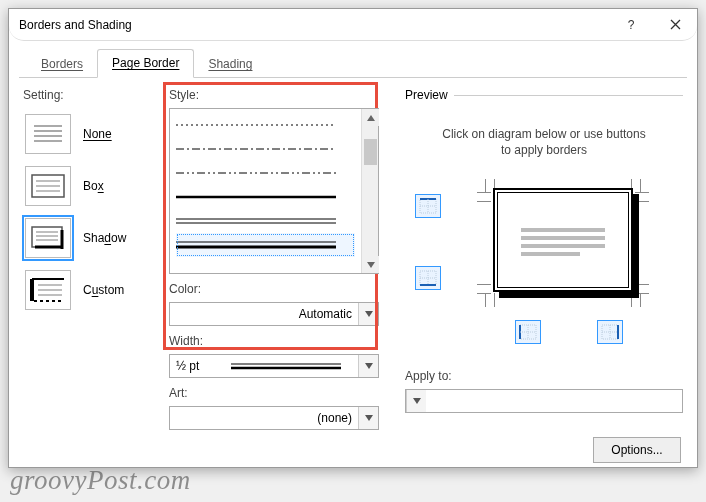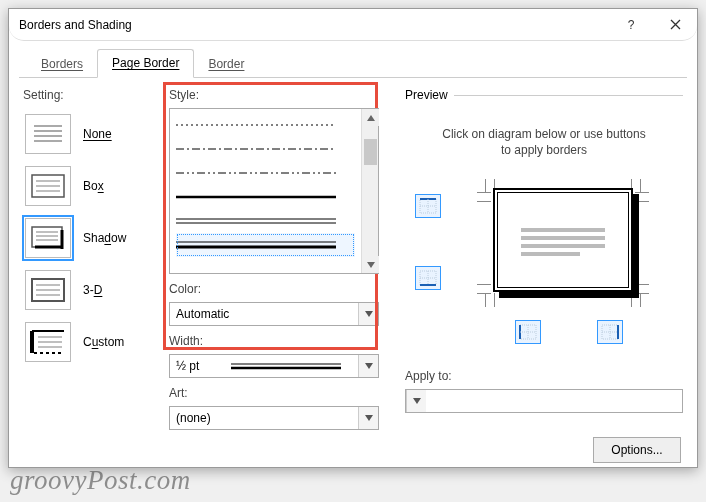--- a/index.html
+++ b/index.html
@@ -29,21 +29,21 @@
   .highlight { position:absolute; left:-6px; top:-6px; width:215px; height:268px; border:3px solid #e74c3c; pointer-events:none; }
   .stylebox { height:166px; border:1px solid #aaa; background:#fff; position:relative; display:flex; }
   .styles { flex:1; overflow:hidden; padding:4px 6px; }
   .srow { height:24px; display:flex; align-items:center; }
   .srow.sel { outline:1px dotted #3399ff; outline-offset:-2px; background:#eef6ff; }
   .scrollbar { width:17px; background:#f0f0f0; border-left:1px solid #ddd; position:relative; }
   .sbtn { position:absolute; left:0; width:17px; height:17px; background:#f0f0f0; display:flex; align-items:center; justify-content:center; color:#555; }
   .sbtn.up { top:0; } .sbtn.dn { bottom:0; }
   .thumb { position:absolute; left:2px; width:13px; top:30px; height:26px; background:#c8c8c8; }
   .dropdown { height:24px; border:1px solid #aaa; background:#fff; display:flex; align-items:center; margin-top:2px; }
-  .ddtext { flex:1; text-align:left; padding:0 6px; white-space:nowrap; overflow:hidden; }
+  .ddtext { flex:1; text-align:right; padding:0 6px; white-space:nowrap; overflow:hidden; }
   .ddvis { flex:1; display:flex; align-items:center; justify-content:center; }
   .ddarrow { width:20px; height:100%; border-left:1px solid #ccc; display:flex; align-items:center; justify-content:center; color:#555; background:#f4f4f4; }
   .sect { margin-top:8px; }
   
   .prev-col { flex:1; padding-left:20px; position:relative;justify-content:space-between; }
   .prev-head { display:flex; align-items:center; gap:6px; }
   .prev-head .line { flex:1; height:1px; background:#ccc; }
   .instr { text-align:center; color:#444; margin:10px 20px 8px; line-height:1.35; }
   .diagram { position:relative; height:150px; }
   .pvbtn { position:absolute; width:26px; height:24px; border:1px solid #3399ff; background:#e9f3ff; display:flex; align-items:center; justify-content:center; }
@@ -77,21 +77,21 @@
       <div class="tbtn">
         <svg width="11" height="11">
             <path d="M1 1 L10 10 M10 1 L1 10" stroke="#333" stroke-width="1.3"></path>
           </svg>
       </div>
     </div>
 
     <div class="tabstrip">
       <div class="tab"><span class="ul">Borders</span></div>
       <div class="tab active"><span class="ul">Page Border</span></div>
-      <div class="tab"><span class="ul">Border</span></div>
+      <div class="tab"><span class="ul">Shading</span></div>
     </div>
 
     <div class="body">
 
       <div class="col setting-col">
         <div class="lbl">Setting:</div>
 
         <div class="setrow">
           <div class="seticon">
             <svg width="36" height="26">
@@ -130,33 +130,20 @@
                 <g stroke="#aaa" stroke-width="1.5">
                   <line x1="6" y1="7" x2="28" y2="7"></line>
                   <line x1="6" y1="11" x2="28" y2="11"></line>
                   <line x1="6" y1="15" x2="28" y2="15"></line>
                 </g>
               </svg>
           </div>
           <div class="setlabel">Sha<span class="ul">d</span>ow</div>
         </div>
 
-        <div class="setrow">
-          <div class="seticon">
-            <svg width="36" height="26">
-                <rect x="2" y="2" width="32" height="22" fill="none" stroke="#555" stroke-width="2"></rect>
-                <g stroke="#aaa" stroke-width="1.5">
-                  <line x1="6" y1="8" x2="30" y2="8"></line>
-                  <line x1="6" y1="13" x2="30" y2="13"></line>
-                  <line x1="6" y1="18" x2="30" y2="18"></line>
-                </g>
-              </svg>
-          </div>
-          <div class="setlabel">3-<span class="ul">D</span></div>
-        </div>
 
         <div class="setrow">
           <div class="seticon">
             <svg width="36" height="26">
                 <line x1="2" y1="2" x2="34" y2="2" stroke="#000" stroke-width="2"></line>
                 <polyline points="2,2 2,24" stroke="#000" stroke-width="4"></polyline>
                 <g stroke="#aaa" stroke-width="1.5">
                   <line x1="8" y1="8" x2="32" y2="8"></line>
                   <line x1="8" y1="13" x2="32" y2="13"></line>
                   <line x1="8" y1="18" x2="32" y2="18"></line>

